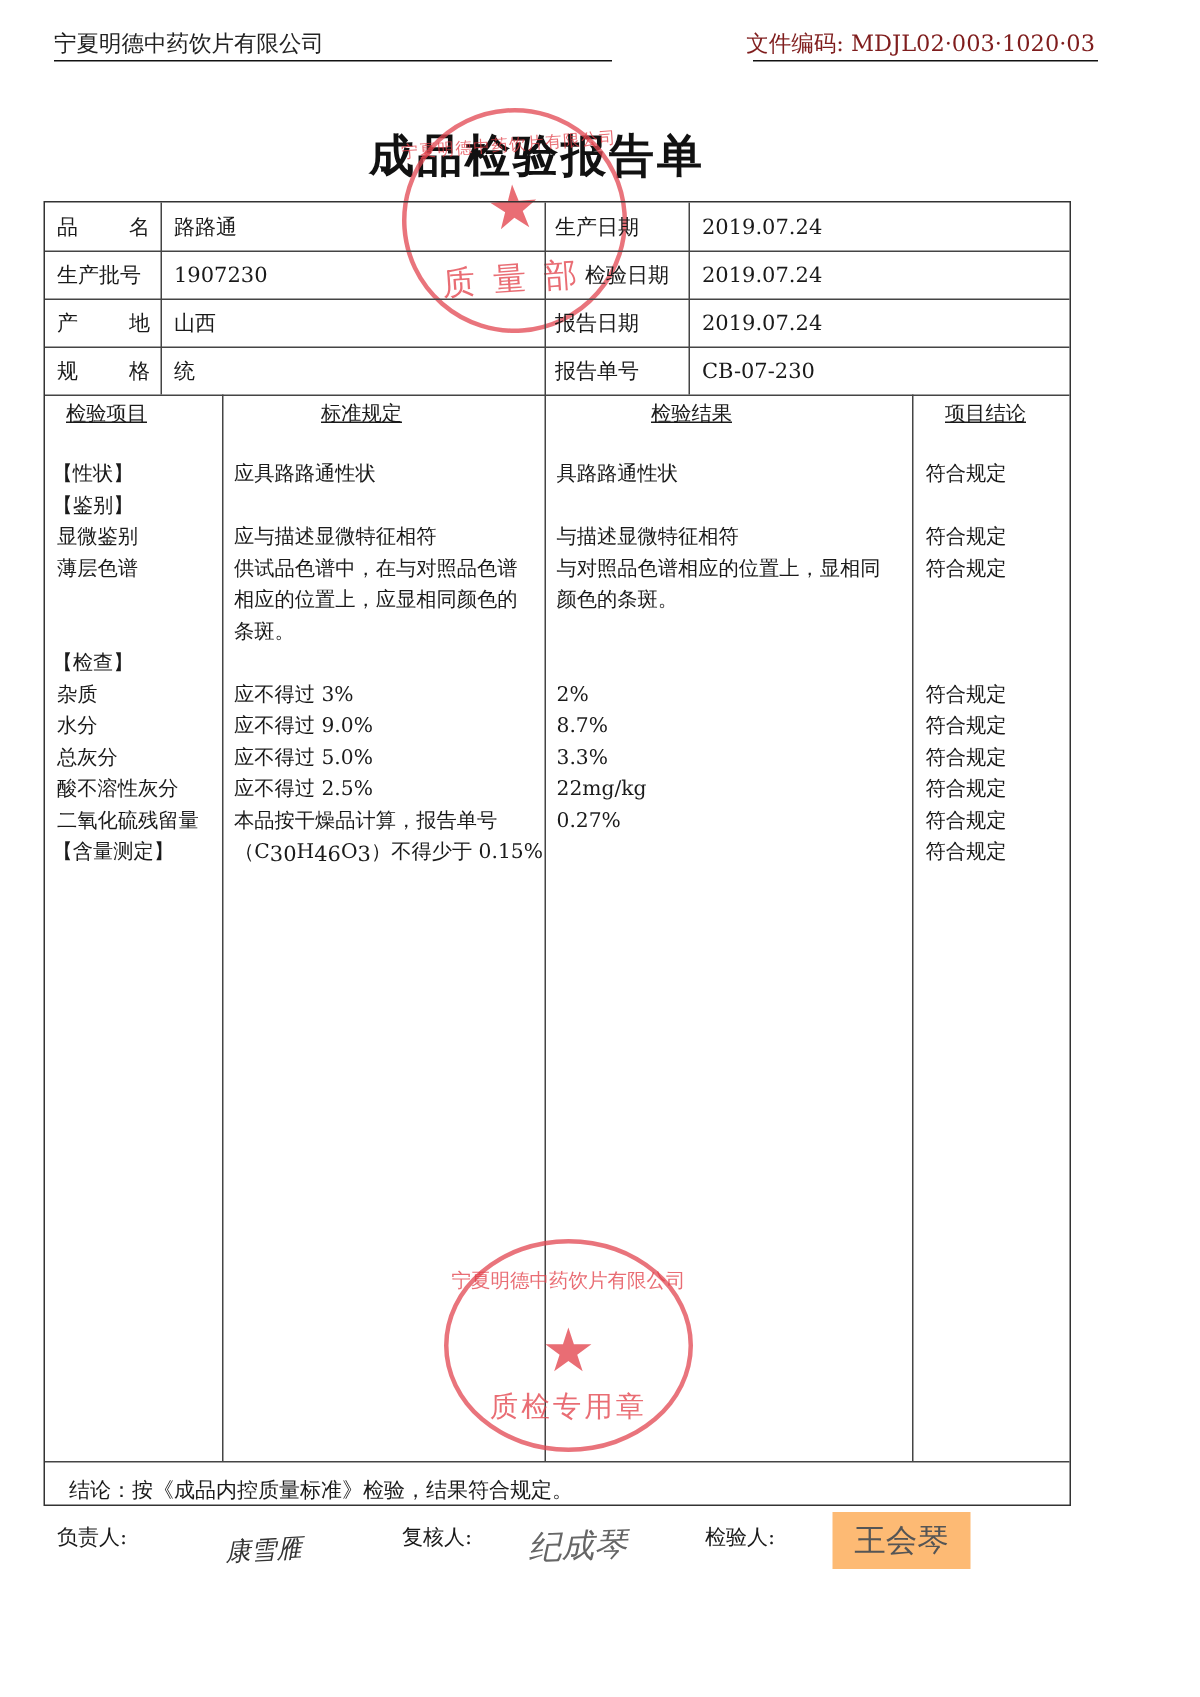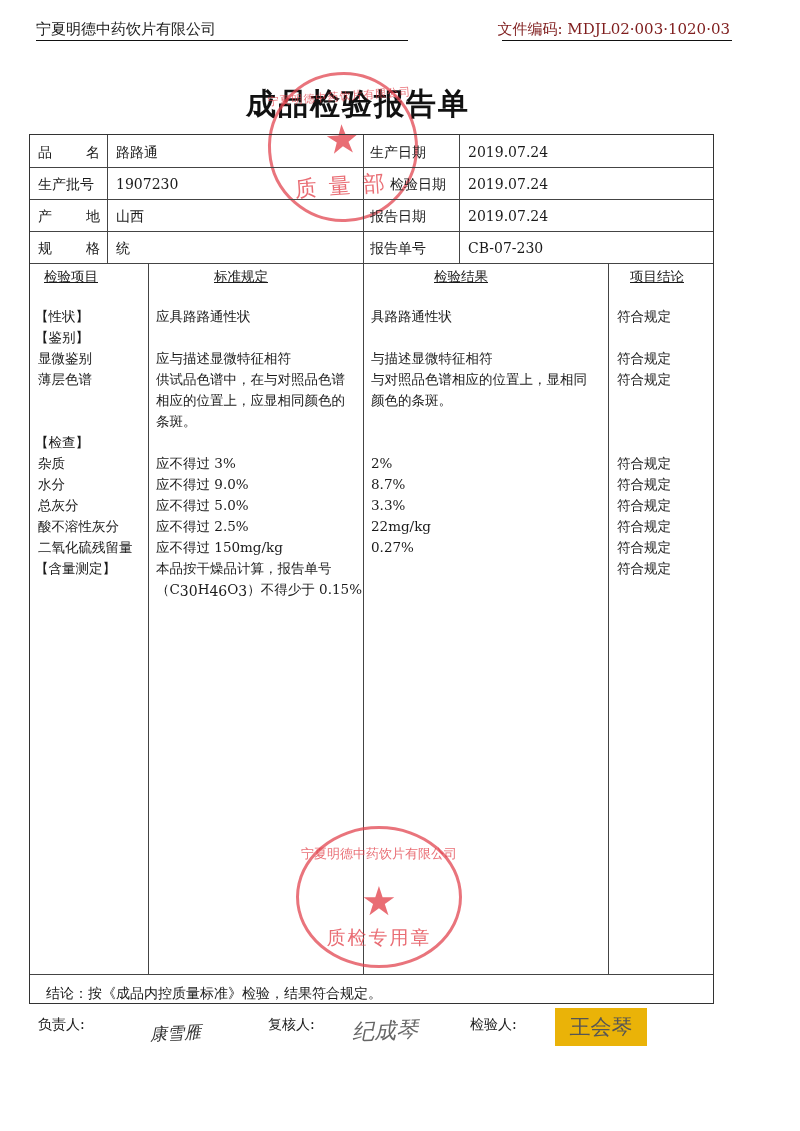--- a/index.html
+++ b/index.html
@@ -123,21 +123,20 @@
     <div></div>
     <div>应与描述显微特征相符</div>
     <div>供试品色谱中，在与对照品色谱</div>
     <div>相应的位置上，应显相同颜色的</div>
     <div>条斑。</div>
     <div></div>
     <div>应不得过 3%</div>
     <div>应不得过 9.0%</div>
     <div>应不得过 5.0%</div>
     <div>应不得过 2.5%</div>
-    <div>应不得过 150mg/kg</div>
     <div>本品按干燥品计算，报告单号</div>
     <div><span>（C</span><sub>30</sub><span>H</span><sub>46</sub><span>O</span><sub>3</sub><span>）不得少于 0.15%</span></div>
   </div>
 
   <div class="col-text" style="left:341px; top:171px;">
     <div>具路路通性状</div>
     <div></div>
     <div>与描述显微特征相符</div>
     <div>与对照品色谱相应的位置上，显相同</div>
     <div>颜色的条斑。</div>
@@ -175,13 +174,13 @@
 
 <div class="conclusion">结论：按《成品内控质量标准》检验，结果符合规定。</div>
 
 <div class="sig-row" style="left:38px;">负责人:</div>
 <div class="sig" style="left:150px; top:1022px; font-size:17px; transform:rotate(-3deg);">康雪雁</div>
 
 <div class="sig-row" style="left:268px;">复核人:</div>
 <div class="sig" style="left:352px; top:1016px; font-size:22px; color:#666; transform:rotate(-2deg);">纪成琴</div>
 
 <div class="sig-row" style="left:470px;">检验人:</div>
-<div class="sig" style="left:555px; top:1008px; width:92px; height:38px; background:#eab308; font-size:21px; color:#555; font-style:normal; text-align:center; line-height:38px;">王会琴</div>
+<div class="sig" style="left:555px; top:1008px; width:92px; height:38px; background:#fdba74; font-size:21px; color:#555; font-style:normal; text-align:center; line-height:38px;">王会琴</div>
 
 </body></html>

